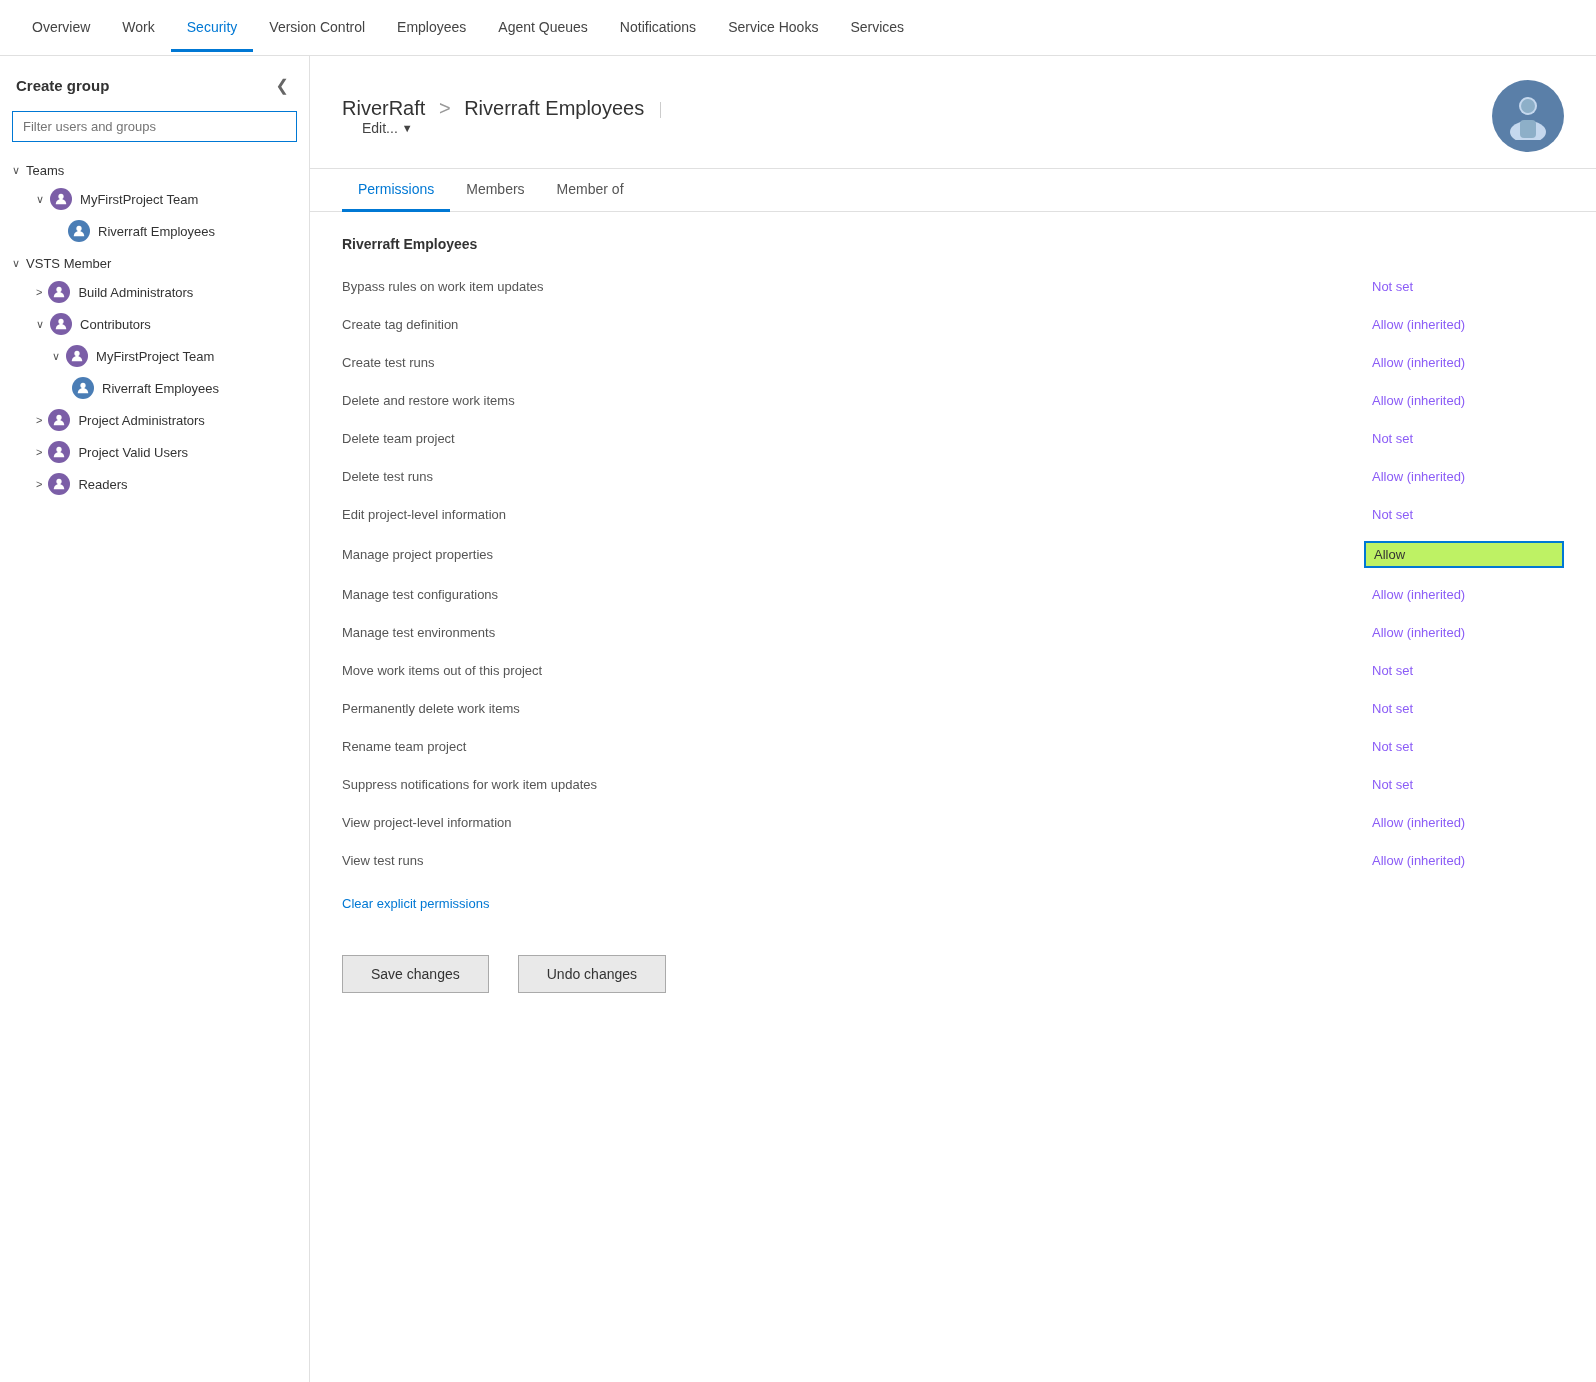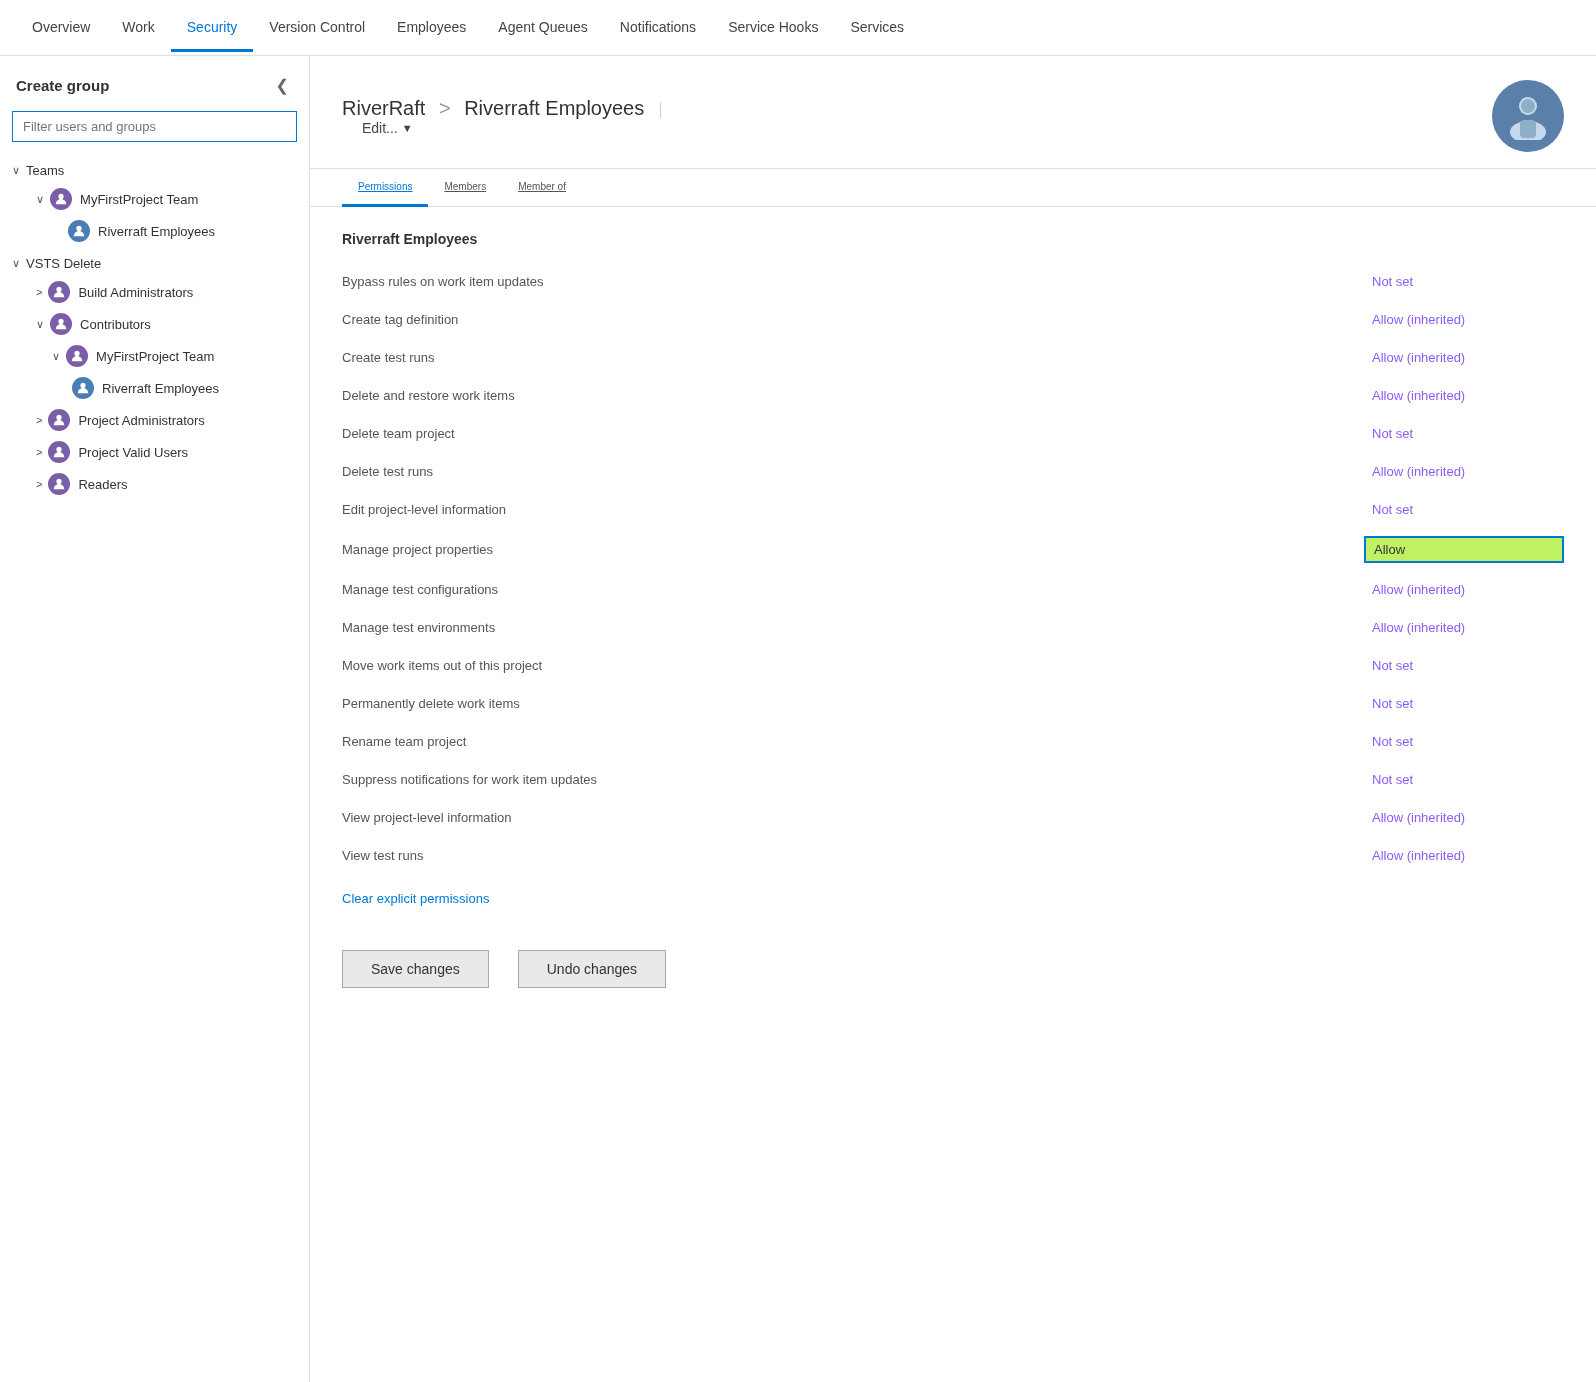--- a/index.html
+++ b/index.html
@@ -194,25 +194,24 @@
 
     
     .content-tabs {
       display: flex;
       padding: 0 32px;
       border-bottom: 1px solid #e0e0e0;
     }
     .tab {
       padding: 12px 16px;
       cursor: pointer;
-      font-size: 10px;
+      font-size: 14px;
       color: #555;
       border-bottom: 3px solid transparent;
       margin-bottom: -1px;
-      text-decoration: underline;
     }
     .tab.active {
       color: #0078d4;
       border-bottom: 3px solid #0078d4;
       font-weight: 500;
     }
 
     
     .permissions-area {
       padding: 24px 32px;
@@ -321,21 +320,21 @@
               <path d="M2 14c0-3.3 2.7-6 6-6s6 2.7 6 6"></path>
             </svg>
         </span>
         <span>Riverraft Employees</span>
       </div>
     </div>
 
     <div class="tree-section">
       <div class="tree-group-label">
         <span class="chevron">∨</span>
-        <span>VSTS Delete</span>
+        <span>VSTS Member</span>
       </div>
 
       <div class="tree-subgroup-item">
         <span class="chevron">&gt;</span>
         <span class="group-icon">
           <svg viewBox="0 0 16 16">
               <circle cx="8" cy="5" r="3"></circle>
               <path d="M2 14c0-3.3 2.7-6 6-6s6 2.7 6 6"></path>
             </svg>
         </span>

